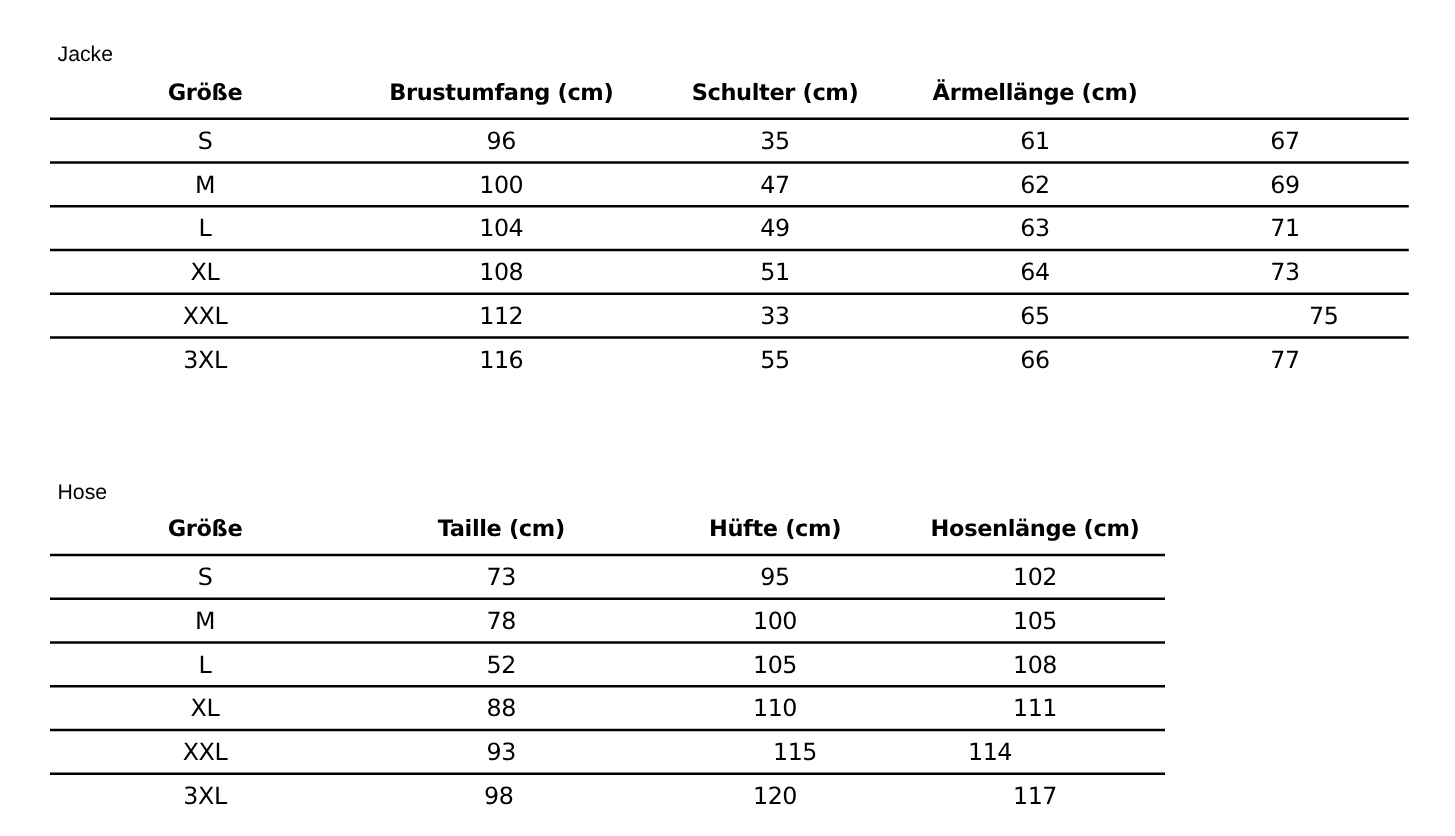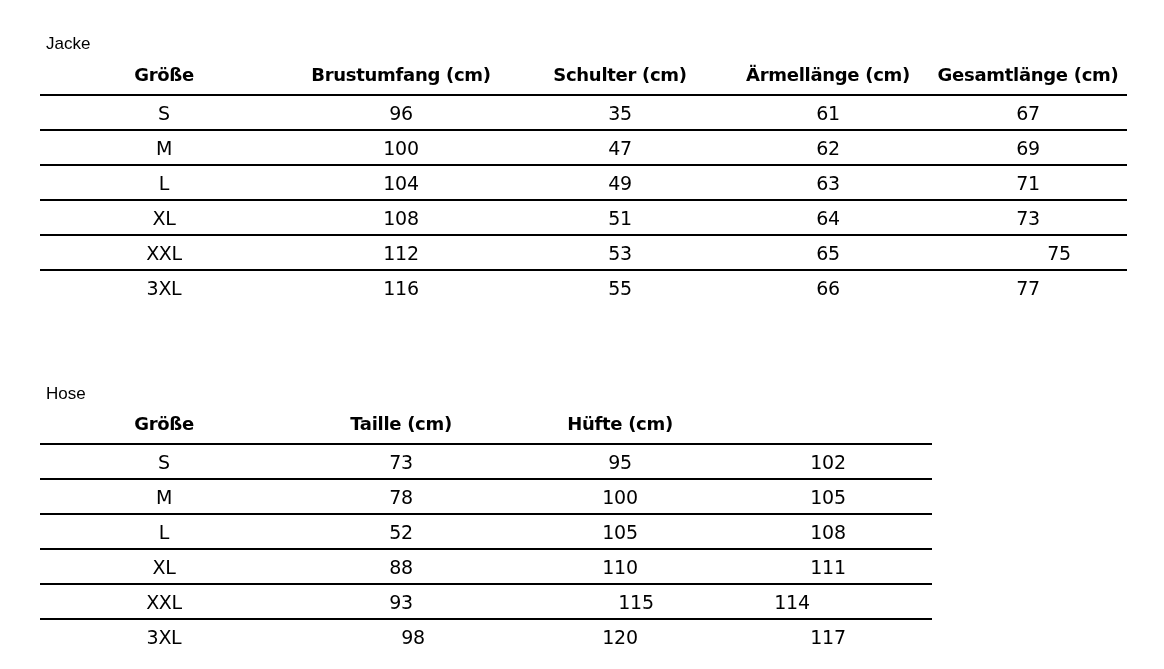--- a/index.html
+++ b/index.html
@@ -20,21 +20,20 @@
 <body>
 
 <div class="section-title" style="top:33px;">Jacke</div>
 
 <div class="tbl" style="top:60px; width:1087px;">
   <div class="row hdr">
     <div class="cell" style="left:124px;">Größe</div>
     <div class="cell" style="left:361px;">Brustumfang (cm)</div>
     <div class="cell" style="left:580px;">Schulter (cm)</div>
     <div class="cell" style="left:788px;">Ärmellänge (cm)</div>
-    <div class="cell" style="left:988px;">Gesamtlänge (cm)</div>
     <div class="rule"></div>
   </div>
   <div class="row">
     <div class="cell" style="left:124px;">S</div>
     <div class="cell" style="left:361px;">96</div>
     <div class="cell" style="left:580px;">35</div>
     <div class="cell" style="left:788px;">61</div>
     <div class="cell" style="left:988px;">67</div>
     <div class="rule"></div>
   </div>
@@ -58,21 +57,21 @@
     <div class="cell" style="left:124px;">XL</div>
     <div class="cell" style="left:361px;">108</div>
     <div class="cell" style="left:580px;">51</div>
     <div class="cell" style="left:788px;">64</div>
     <div class="cell" style="left:988px;">73</div>
     <div class="rule"></div>
   </div>
   <div class="row">
     <div class="cell" style="left:124px;">XXL</div>
     <div class="cell" style="left:361px;">112</div>
-    <div class="cell" style="left:580px;">53</div>
+    <div class="cell" style="left:580px;">33</div>
     <div class="cell" style="left:788px;">65</div>
     <div class="cell" style="left:1019px;">75</div>
     <div class="rule"></div>
   </div>
   <div class="row last">
     <div class="cell" style="left:124px;">3XL</div>
     <div class="cell" style="left:361px;">116</div>
     <div class="cell" style="left:580px;">55</div>
     <div class="cell" style="left:788px;">66</div>
     <div class="cell" style="left:988px;">77</div>
@@ -80,20 +79,21 @@
   </div>
 </div>
 
 <div class="section-title" style="top:383px;">Hose</div>
 
 <div class="tbl" style="top:409px; width:892px;">
   <div class="row hdr">
     <div class="cell" style="left:124px;">Größe</div>
     <div class="cell" style="left:361px;">Taille (cm)</div>
     <div class="cell" style="left:580px;">Hüfte (cm)</div>
+    <div class="cell" style="left:788px;">Hosenlänge (cm)</div>
     <div class="rule"></div>
   </div>
   <div class="row">
     <div class="cell" style="left:124px;">S</div>
     <div class="cell" style="left:361px;">73</div>
     <div class="cell" style="left:580px;">95</div>
     <div class="cell" style="left:788px;">102</div>
     <div class="rule"></div>
   </div>
   <div class="row">
@@ -119,18 +119,18 @@
   </div>
   <div class="row">
     <div class="cell" style="left:124px;">XXL</div>
     <div class="cell" style="left:361px;">93</div>
     <div class="cell" style="left:596px;">115</div>
     <div class="cell" style="left:752px;">114</div>
     <div class="rule"></div>
   </div>
   <div class="row last">
     <div class="cell" style="left:124px;">3XL</div>
-    <div class="cell" style="left:373px;">98</div>
+    <div class="cell" style="left:359px;">98</div>
     <div class="cell" style="left:580px;">120</div>
     <div class="cell" style="left:788px;">117</div>
 
   </div>
 </div>
 
 </body></html>

